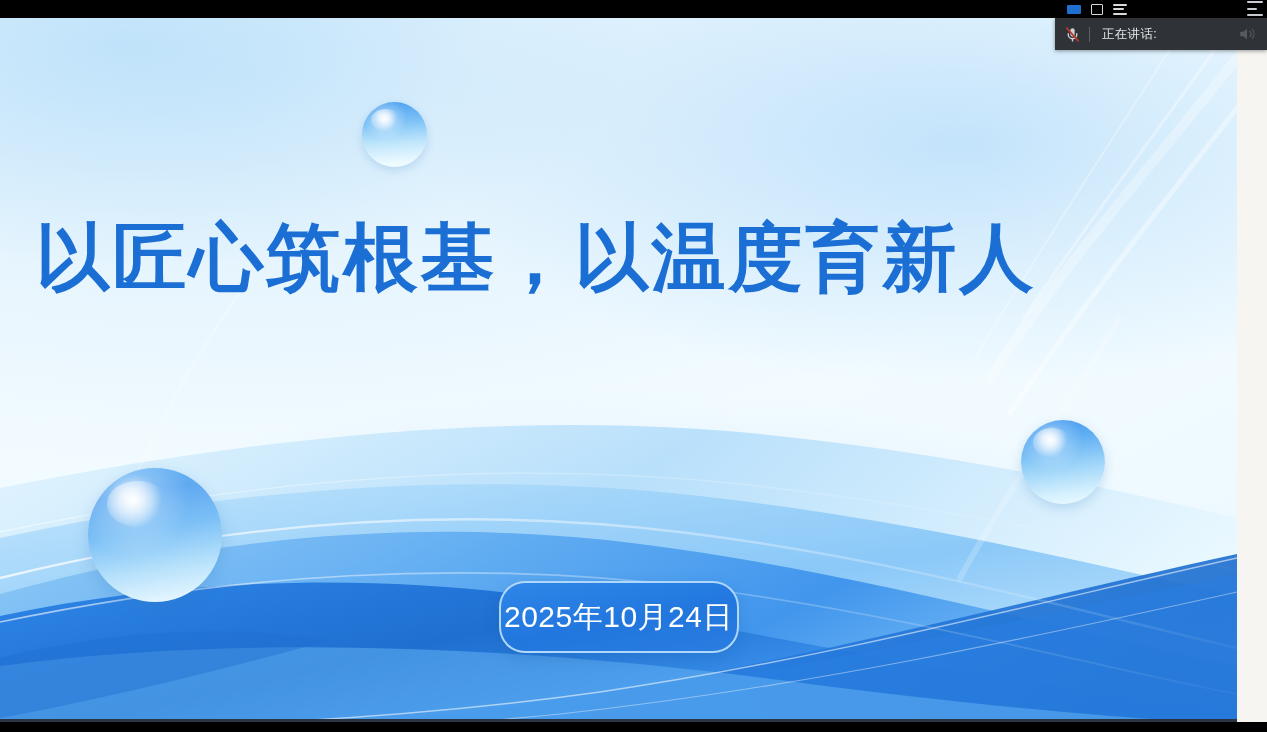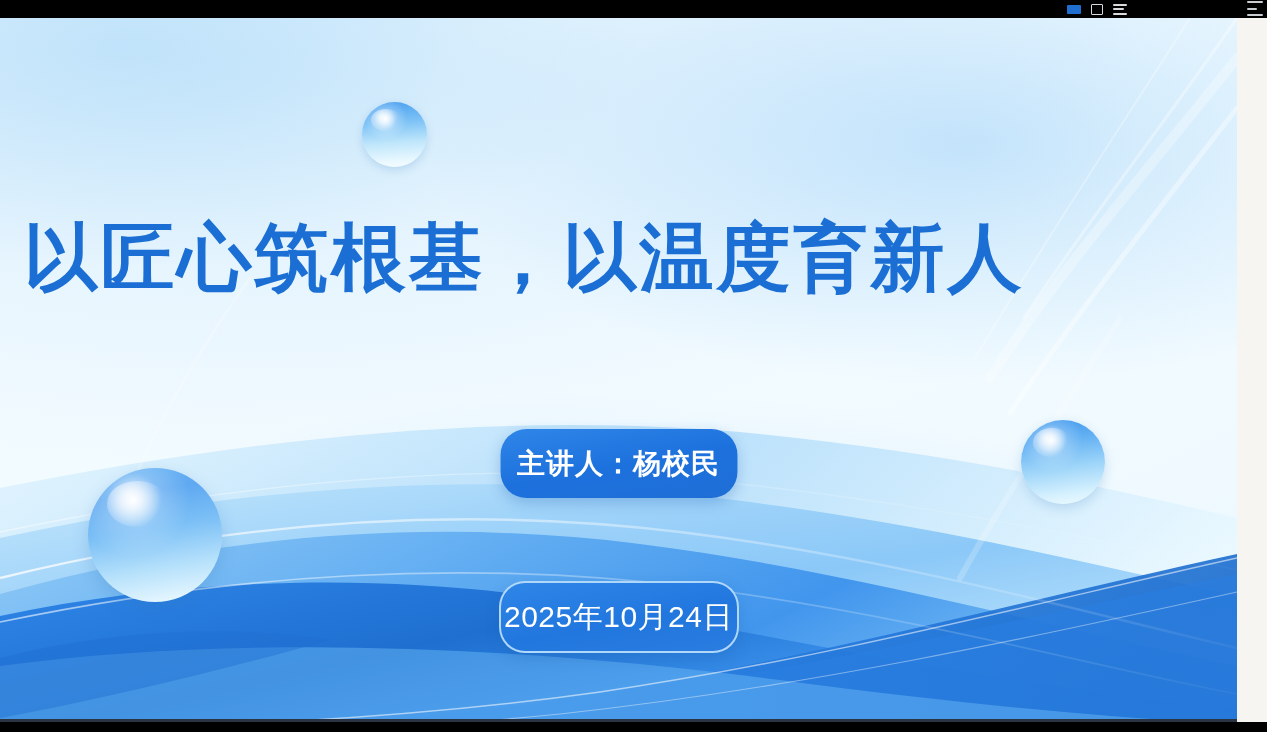--- a/index.html
+++ b/index.html
@@ -102,21 +102,21 @@
     background:
       radial-gradient(circle at 36% 24%, #ffffff 0%, rgba(255,255,255,.22) 18%, rgba(255,255,255,0) 38%),
       linear-gradient(172deg, #3f97ee 0%, #62b0f3 26%, #9ed5f9 56%, #d6f1fe 84%, #eefbff 100%);
     box-shadow:0 4px 12px rgba(52,118,186,.22);
   }
 
   
   .content { position:absolute; inset:0; z-index:12; }
 
   .slide-title {
-    position:absolute; left:4px; top:196px; width:1040px;
+    position:absolute; left:16px; top:196px; width:1040px;
     text-align:center;
     font-size:74px; font-weight:bold; line-height:1.18;
     color:#1b6fd4;
     letter-spacing:3px;
     white-space:nowrap;
   }
 
   .badge {
     position:absolute; left:50%; transform:translateX(-50%);
     display:flex; align-items:center; justify-content:center;
@@ -239,23 +239,20 @@
       </g>
     </svg>
 
     <div class="bubble bubble-top"></div>
     <div class="bubble bubble-left"></div>
     <div class="bubble bubble-right"></div>
 
     <div class="content">
       <div class="slide-title">以匠心筑根基，以温度育新人</div>
 
-      <div class="badge badge-speaker">
-        <span>主讲人：杨校民</span>
-      </div>
 
       <div class="badge badge-date">
         <span>2025年10月24日</span>
       </div>
     </div>
   </div>
 
   <div class="right-gutter"></div>
 
   <div class="topbar">
@@ -268,18 +265,37 @@
           <i></i>
       </span>
     </div>
     <div class="ti-right">
       <i></i>
         <i></i>
         <i></i>
     </div>
   </div>
 
+  <div class="speaking-overlay">
+    <div class="so-mic">
+      <svg width="17" height="17" viewBox="0 0 24 24" aria-hidden="true">
+        <path d="M12 3a3 3 0 0 0-3 3v6a3 3 0 0 0 6 0V6a3 3 0 0 0-3-3z" fill="#cfd3d8"></path>
+        <path d="M6 11v1a6 6 0 0 0 12 0v-1" fill="none" stroke="#cfd3d8" stroke-width="1.9" stroke-linecap="round"></path>
+        <path d="M12 18v3" stroke="#cfd3d8" stroke-width="1.9" stroke-linecap="round"></path>
+        <path d="M4 3 L20 21" stroke="#c0392b" stroke-width="2.4" stroke-linecap="round"></path>
+      </svg>
+    </div>
+    <div class="so-divider"></div>
+    <div class="so-text">正在讲话:</div>
+    <div class="so-vol">
+      <svg width="18" height="14" viewBox="0 0 24 18" aria-hidden="true">
+        <path d="M3 6h4l5-4v14l-5-4H3z" fill="#555b62"></path>
+        <path d="M16 5.5a5 5 0 0 1 0 7" fill="none" stroke="#555b62" stroke-width="1.8" stroke-linecap="round"></path>
+        <path d="M19 3a8.5 8.5 0 0 1 0 12" fill="none" stroke="#4d5359" stroke-width="1.6" stroke-linecap="round"></path>
+      </svg>
+    </div>
+  </div>
 
   <div class="bottombar">
     <div class="bottombar-line"></div>
   </div>
 
 </div>
 
 </body></html>

